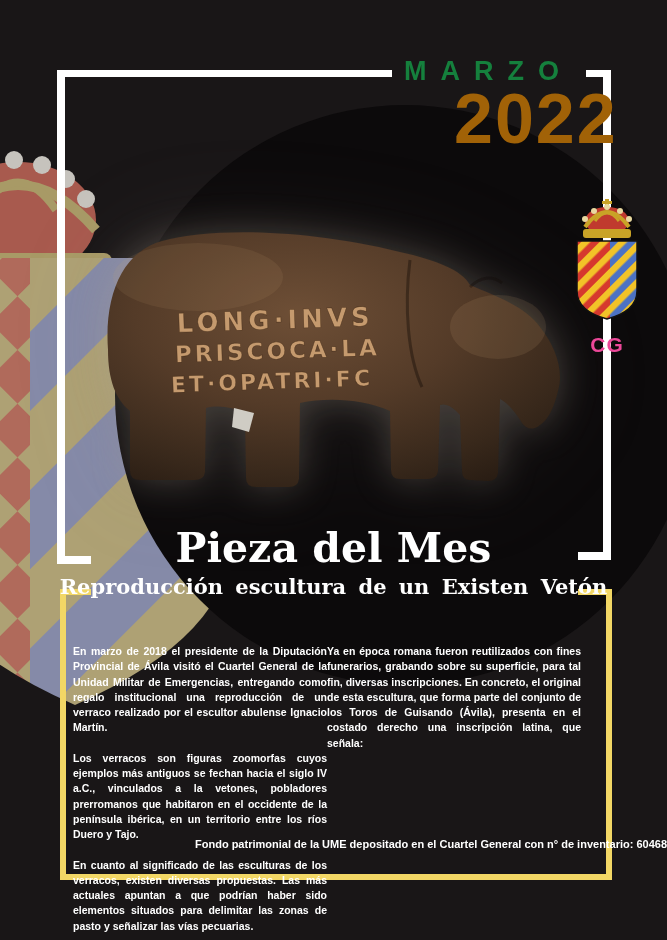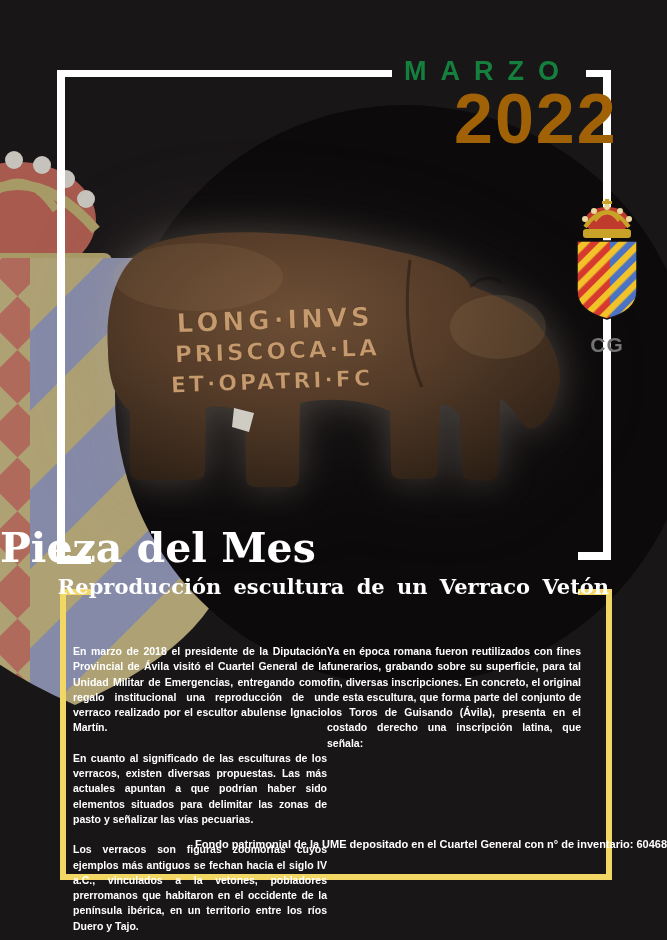--- a/index.html
+++ b/index.html
@@ -28,23 +28,23 @@
   .y-left{left:60px;top:589px;width:6px;height:291px;}
   .y-right{left:606px;top:589px;width:6px;height:291px;}
   .y-bottom{left:60px;top:874px;width:552px;height:6px;}
   
   .month{position:absolute;left:404px;top:56px;z-index:5;color:#15803d;font-weight:bold;
          font-size:27px;letter-spacing:14px;white-space:nowrap;}
   .year{position:absolute;left:414px;top:84px;z-index:5;color:#a16207;font-weight:bold;
         font-size:70px;line-height:1;letter-spacing:2px;margin-left:40px;}
   
   .cg-emblem{position:absolute;left:571px;top:197px;width:72px;z-index:5;text-align:center;}
-  .cg-label{margin-top:6px;color:#737373;font-weight:bold;font-size:21px;letter-spacing:1px;text-align:center;}
-  
-  .title{position:absolute;left:0;top:524px;width:100%;text-align:left;z-index:5;color:#fff;
+  .cg-label{margin-top:6px;color:#ec4899;font-weight:bold;font-size:21px;letter-spacing:1px;text-align:center;}
+  
+  .title{position:absolute;left:0;top:524px;width:100%;text-align:center;z-index:5;color:#fff;
          font-family:"DejaVu Serif",serif;font-weight:bold;font-size:41px;}
   .subtitle{position:absolute;left:0;top:574px;width:100%;text-align:center;z-index:5;color:#fff;
             font-family:"DejaVu Serif",serif;font-weight:bold;font-size:21px;word-spacing:5px;}
   
   .columns{position:absolute;left:73px;top:623px;width:524px;display:flex;z-index:5;margin-top:21px;}
   .col{width:254px;color:#fff;font-size:10.5px;line-height:15.3px;font-weight:bold;
        text-align:justify;}
   .col p{margin:0 0 15px 0;}
   .col p.italic{font-style:italic;}
   
@@ -186,27 +186,27 @@
       <g clip-path="url(#cgClip)">
         <rect x="6" y="44" width="33" height="80" fill="url(#redGold)"></rect>
         <rect x="39" y="44" width="27" height="80" fill="url(#blueGold)"></rect>
       </g>
       <path d="M6,44 H66 V94 Q66,114 36,122 Q6,114 6,94 Z" fill="none" stroke="#111" stroke-width="1.5"></path>
     </svg>
     <div class="cg-label">CG</div>
   </div>
 
   <div class="title">Pieza del Mes</div>
-  <div class="subtitle">Reproducción escultura de un Verraco Vetón</div>
+  <div class="subtitle">Reproducción escultura de un Existen Vetón</div>
 
   <div class="columns">
     <div class="col">
       <p>En marzo de 2018 el presidente de la Diputación Provincial de Ávila visitó el Cuartel General de la Unidad Militar de Emergencias, entregando como regalo institucional una reproducción de un verraco realizado por el escultor abulense Ignacio Martín.</p>
+      <p>Los verracos son figuras zoomorfas cuyos ejemplos más antiguos se fechan hacia el siglo IV a.C., vinculados a la vetones, pobladores prerromanos que habitaron en el occidente de la península ibérica, en un territorio entre los ríos Duero y Tajo.</p>
       <p>En cuanto al significado de las esculturas de los verracos, existen diversas propuestas. Las más actuales apuntan a que podrían haber sido elementos situados para delimitar las zonas de pasto y señalizar las vías pecuarias.</p>
-      <p>Los verracos son figuras zoomorfas cuyos ejemplos más antiguos se fechan hacia el siglo IV a.C., vinculados a la vetones, pobladores prerromanos que habitaron en el occidente de la península ibérica, en un territorio entre los ríos Duero y Tajo.</p>
     </div>
     <div class="col">
       <p>Ya en época romana fueron reutilizados con fines funerarios, grabando sobre su superficie, para tal fin, diversas inscripciones. En concreto, el original de esta escultura, que forma parte del conjunto de los Toros de Guisando (Ávila), presenta en el costado derecho una inscripción latina, que señala:</p>
     </div>
   </div>
 
   <div class="footer">Fondo patrimonial de la UME depositado en el Cuartel General con n° de inventario: 60468</div>
 
 </div>
 

